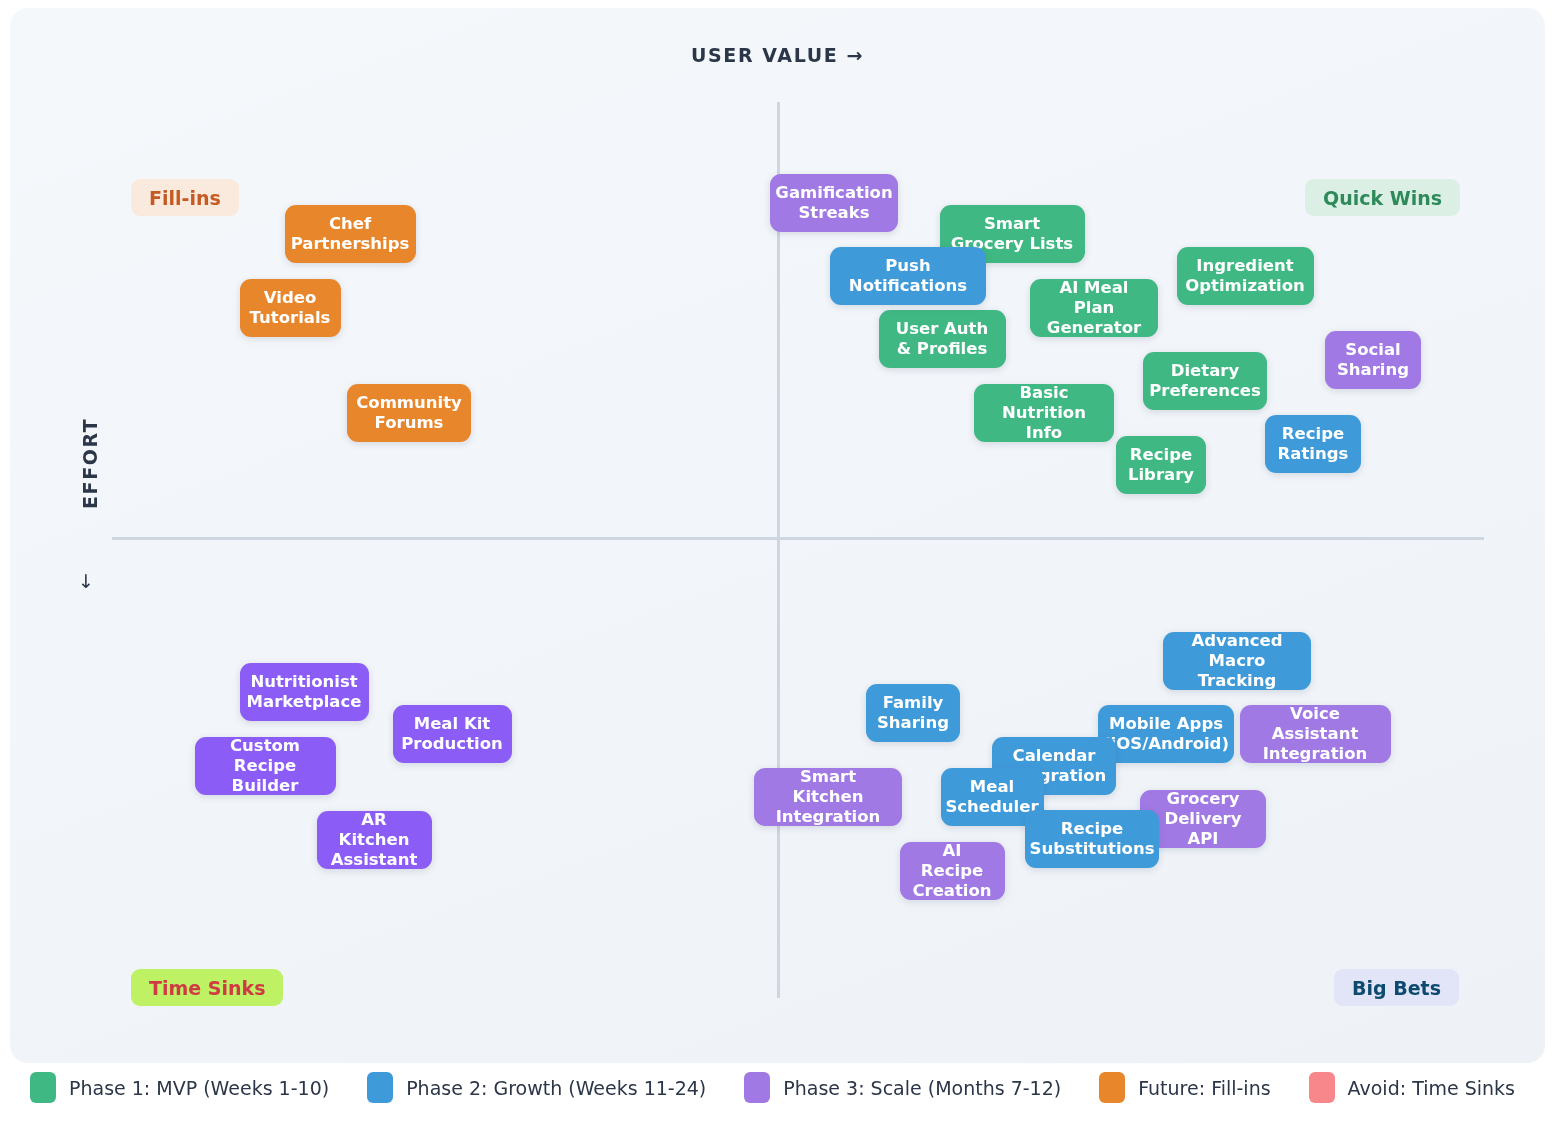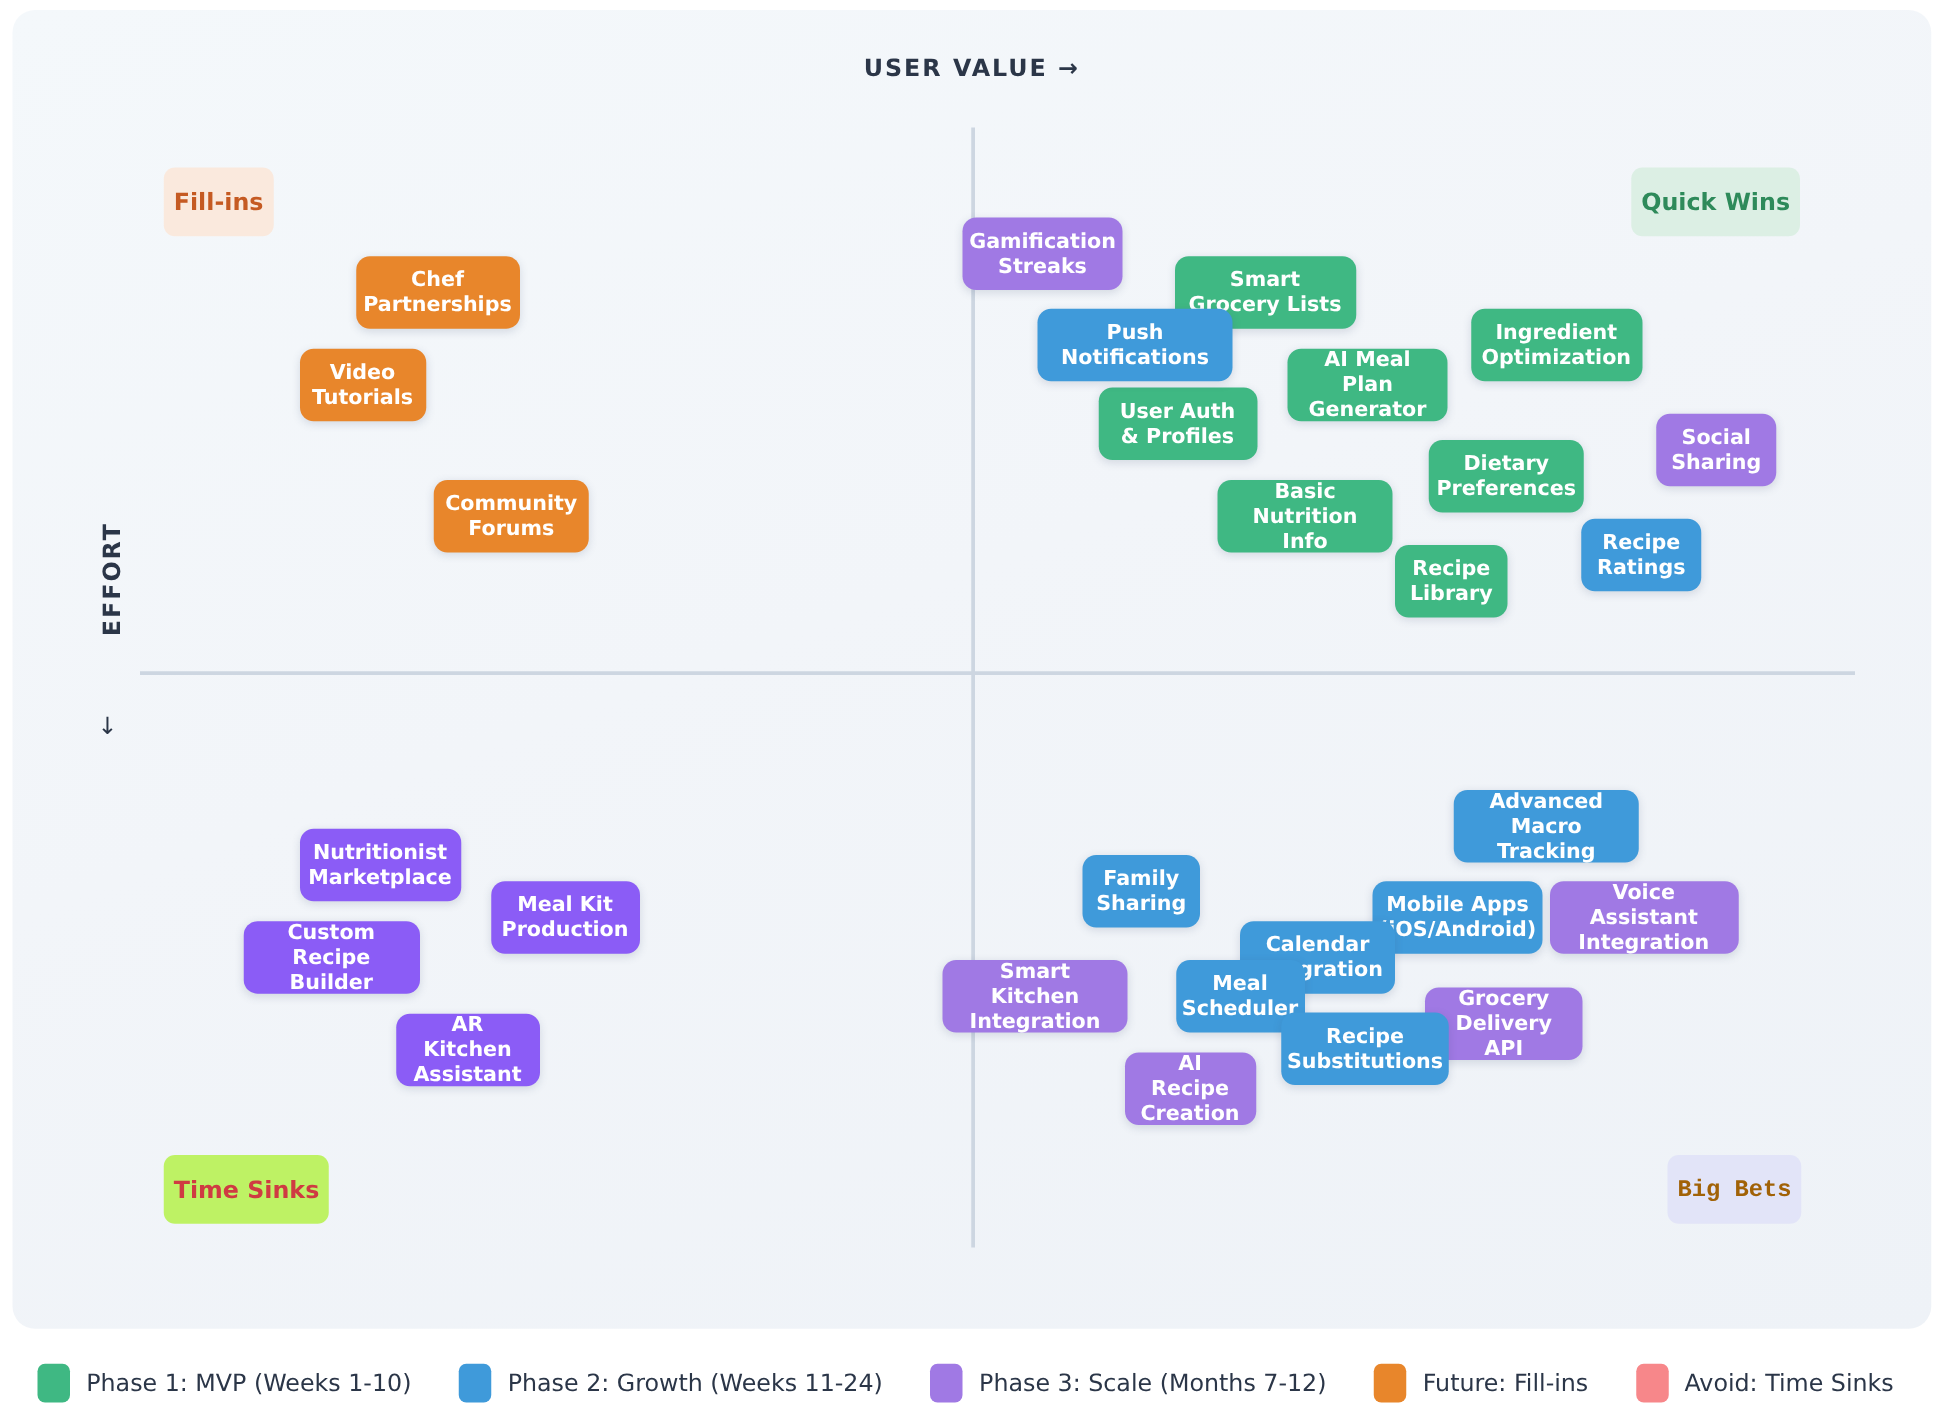--- a/index.html
+++ b/index.html
@@ -76,28 +76,29 @@
 
   
   .quadrant-label {
     position: absolute;
     display: flex;
     align-items: center;
     justify-content: center;
     font-size: 19px;
     font-weight: 600;
     border-radius: 9px;
-    padding: 0 8px;
-    height: 55px;
+    padding: 0 18px;
+    height: 37px;
     white-space: nowrap;
+    margin-top: 45px;
   }
   #quadrant-fill-ins  { left: 131px;  top: 134px; background: #fae9dd; color: #c55a22; }
   #quadrant-quick-wins{ left: 1305px; top: 134px; background: #dcefe4; color: #2e8a5a; }
   #quadrant-time-sinks{ left: 131px;  top: 924px; background: #bef264; color: #cf3b42; }
-  #quadrant-big-bets  { left: 1334px; top: 924px; background: #e2e4f8; color: #a16207; font-family: Liberation Mono, monospace; }
+  #quadrant-big-bets  { left: 1334px; top: 924px; background: #e2e4f8; color: #0c4a6e; }
 
   
   #cards-layer {
     position: absolute;
     left: 0; top: 0;
     width: 1555px; height: 1063px;
   }
   .feature-card {
     position: absolute;
     display: flex;
@@ -119,21 +120,21 @@
   .feature-card.avoid  { background: #8b5cf6; }
 
   
   #legend {
     position: absolute;
     left: 0;
     top: 1072px;
     width: 1555px;
     height: 69px;
     display: flex;
-    align-items: center;
+    align-items: flex-start;
     justify-content: flex-start;
     padding-left: 30px;
     gap: 0px;
   }
   .legend-item {
     display: flex;
     align-items: center;
     gap: 13px;
     margin-right: 38px;
     white-space: nowrap;

